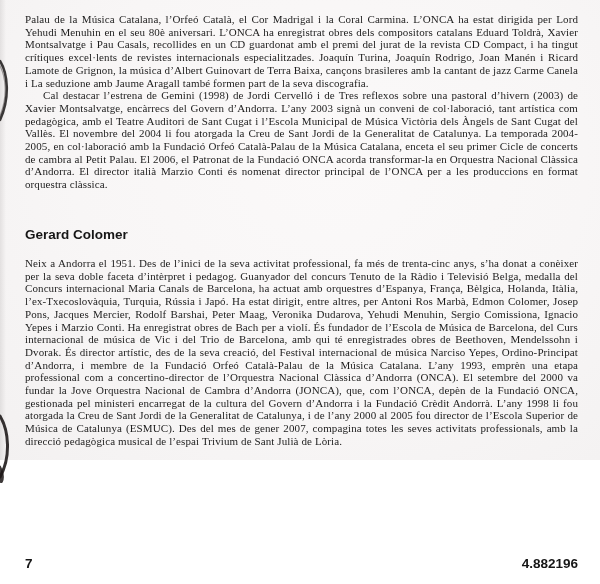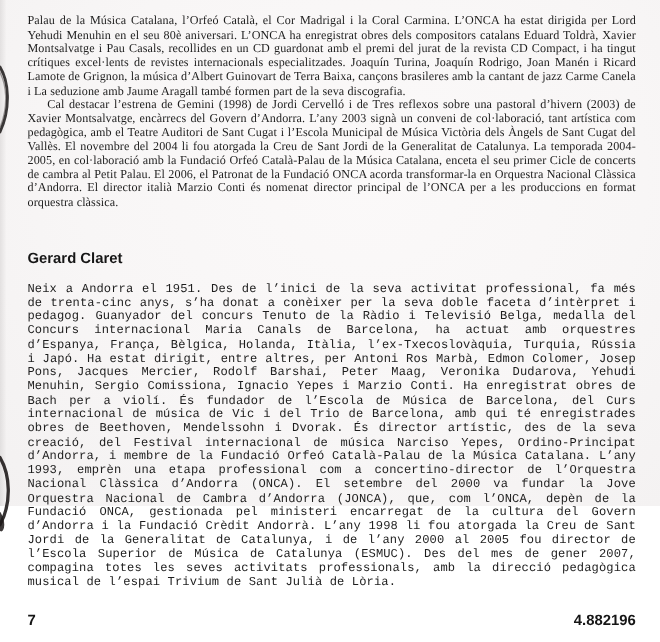--- a/index.html
+++ b/index.html
@@ -38,21 +38,21 @@
     left: 25px;
     right: 22px;
     text-align: justify;
     font-size: 11px;
     line-height: 12.7px;
     letter-spacing: 0.1px;
   }
   .text-block p { margin: 0; }
   p.indented { text-indent: 18px; }
   .intro-block { top: 13px; }
-  .bio-block { top: 257px; font-family: Liberation Mono, monospace; }
+  .bio-block { top: 257px; }
   .section-heading {
     position: absolute;
     left: 25px;
     top: 227px;
     margin: 0;
     font-family: "Liberation Sans", sans-serif;
     font-weight: bold;
     font-size: 13.5px;
     color: #161616;
   }
@@ -83,21 +83,21 @@
   <svg class="binding-mark bottom" width="16" height="72" viewBox="0 0 16 72" aria-hidden="true">
     <path d="M3,3 C12,18 14,44 3,64" fill="none" stroke="#242020" stroke-width="3" stroke-linecap="round" opacity="0.92"></path>
     <path d="M2,54 C5,60 6,64 4,68" fill="none" stroke="#1c1818" stroke-width="4" stroke-linecap="round" opacity="0.85"></path>
   </svg>
 
   <div class="text-block intro-block">
     <p>Palau de la Música Catalana, l’Orfeó Català, el Cor Madrigal i la Coral Carmina. L’ONCA ha estat dirigida per Lord Yehudi Menuhin en el seu 80è aniversari. L’ONCA ha enregistrat obres dels compositors catalans Eduard Toldrà, Xavier Montsalvatge i Pau Casals, recollides en un CD guardonat amb el premi del jurat de la revista CD Compact, i ha tingut crítiques excel·lents de revistes internacionals especialitzades. Joaquín Turina, Joaquín Rodrigo, Joan Manén i Ricard Lamote de Grignon, la música d’Albert Guinovart de Terra Baixa, cançons brasileres amb la cantant de jazz Carme Canela i La seduzione amb Jaume Aragall també formen part de la seva discografia.</p>
     <p class="indented">Cal destacar l’estrena de Gemini (1998) de Jordi Cervelló i de Tres reflexos sobre una pastoral d’hivern (2003) de Xavier Montsalvatge, encàrrecs del Govern d’Andorra. L’any 2003 signà un conveni de col·laboració, tant artística com pedagògica, amb el Teatre Auditori de Sant Cugat i l’Escola Municipal de Música Victòria dels Àngels de Sant Cugat del Vallès. El novembre del 2004 li fou atorgada la Creu de Sant Jordi de la Generalitat de Catalunya. La temporada 2004-2005, en col·laboració amb la Fundació Orfeó Català-Palau de la Música Catalana, enceta el seu primer Cicle de concerts de cambra al Petit Palau. El 2006, el Patronat de la Fundació ONCA acorda transformar-la en Orquestra Nacional Clàssica d’Andorra. El director italià Marzio Conti és nomenat director principal de l’ONCA per a les produccions en format orquestra clàssica.</p>
   </div>
 
-  <h2 class="section-heading">Gerard Claret</h2>
+  <h2 class="section-heading">Gerard Colomer</h2>
 
   <div class="text-block bio-block">
     <p>Neix a Andorra el 1951. Des de l’inici de la seva activitat professional, fa més de trenta-cinc anys, s’ha donat a conèixer per la seva doble faceta d’intèrpret i pedagog. Guanyador del concurs Tenuto de la Ràdio i Televisió Belga, medalla del Concurs internacional Maria Canals de Barcelona, ha actuat amb orquestres d’Espanya, França, Bèlgica, Holanda, Itàlia, l’ex-Txecoslovàquia, Turquia, Rússia i Japó. Ha estat dirigit, entre altres, per Antoni Ros Marbà, Edmon Colomer, Josep Pons, Jacques Mercier, Rodolf Barshai, Peter Maag, Veronika Dudarova, Yehudi Menuhin, Sergio Comissiona, Ignacio Yepes i Marzio Conti. Ha enregistrat obres de Bach per a violí. És fundador de l’Escola de Música de Barcelona, del Curs internacional de música de Vic i del Trio de Barcelona, amb qui té enregistrades obres de Beethoven, Mendelssohn i Dvorak. És director artístic, des de la seva creació, del Festival internacional de música Narciso Yepes, Ordino-Principat d’Andorra, i membre de la Fundació Orfeó Català-Palau de la Música Catalana. L’any 1993, emprèn una etapa professional com a concertino-director de l’Orquestra Nacional Clàssica d’Andorra (ONCA). El setembre del 2000 va fundar la Jove Orquestra Nacional de Cambra d’Andorra (JONCA), que, com l’ONCA, depèn de la Fundació ONCA, gestionada pel ministeri encarregat de la cultura del Govern d’Andorra i la Fundació Crèdit Andorrà. L’any 1998 li fou atorgada la Creu de Sant Jordi de la Generalitat de Catalunya, i de l’any 2000 al 2005 fou director de l’Escola Superior de Música de Catalunya (ESMUC). Des del mes de gener 2007, compagina totes les seves activitats professionals, amb la direcció pedagògica musical de l’espai Trivium de Sant Julià de Lòria.</p>
   </div>
 
   <div class="footer">
     <span>7</span>
     <span>4.882196</span>
   </div>
 

